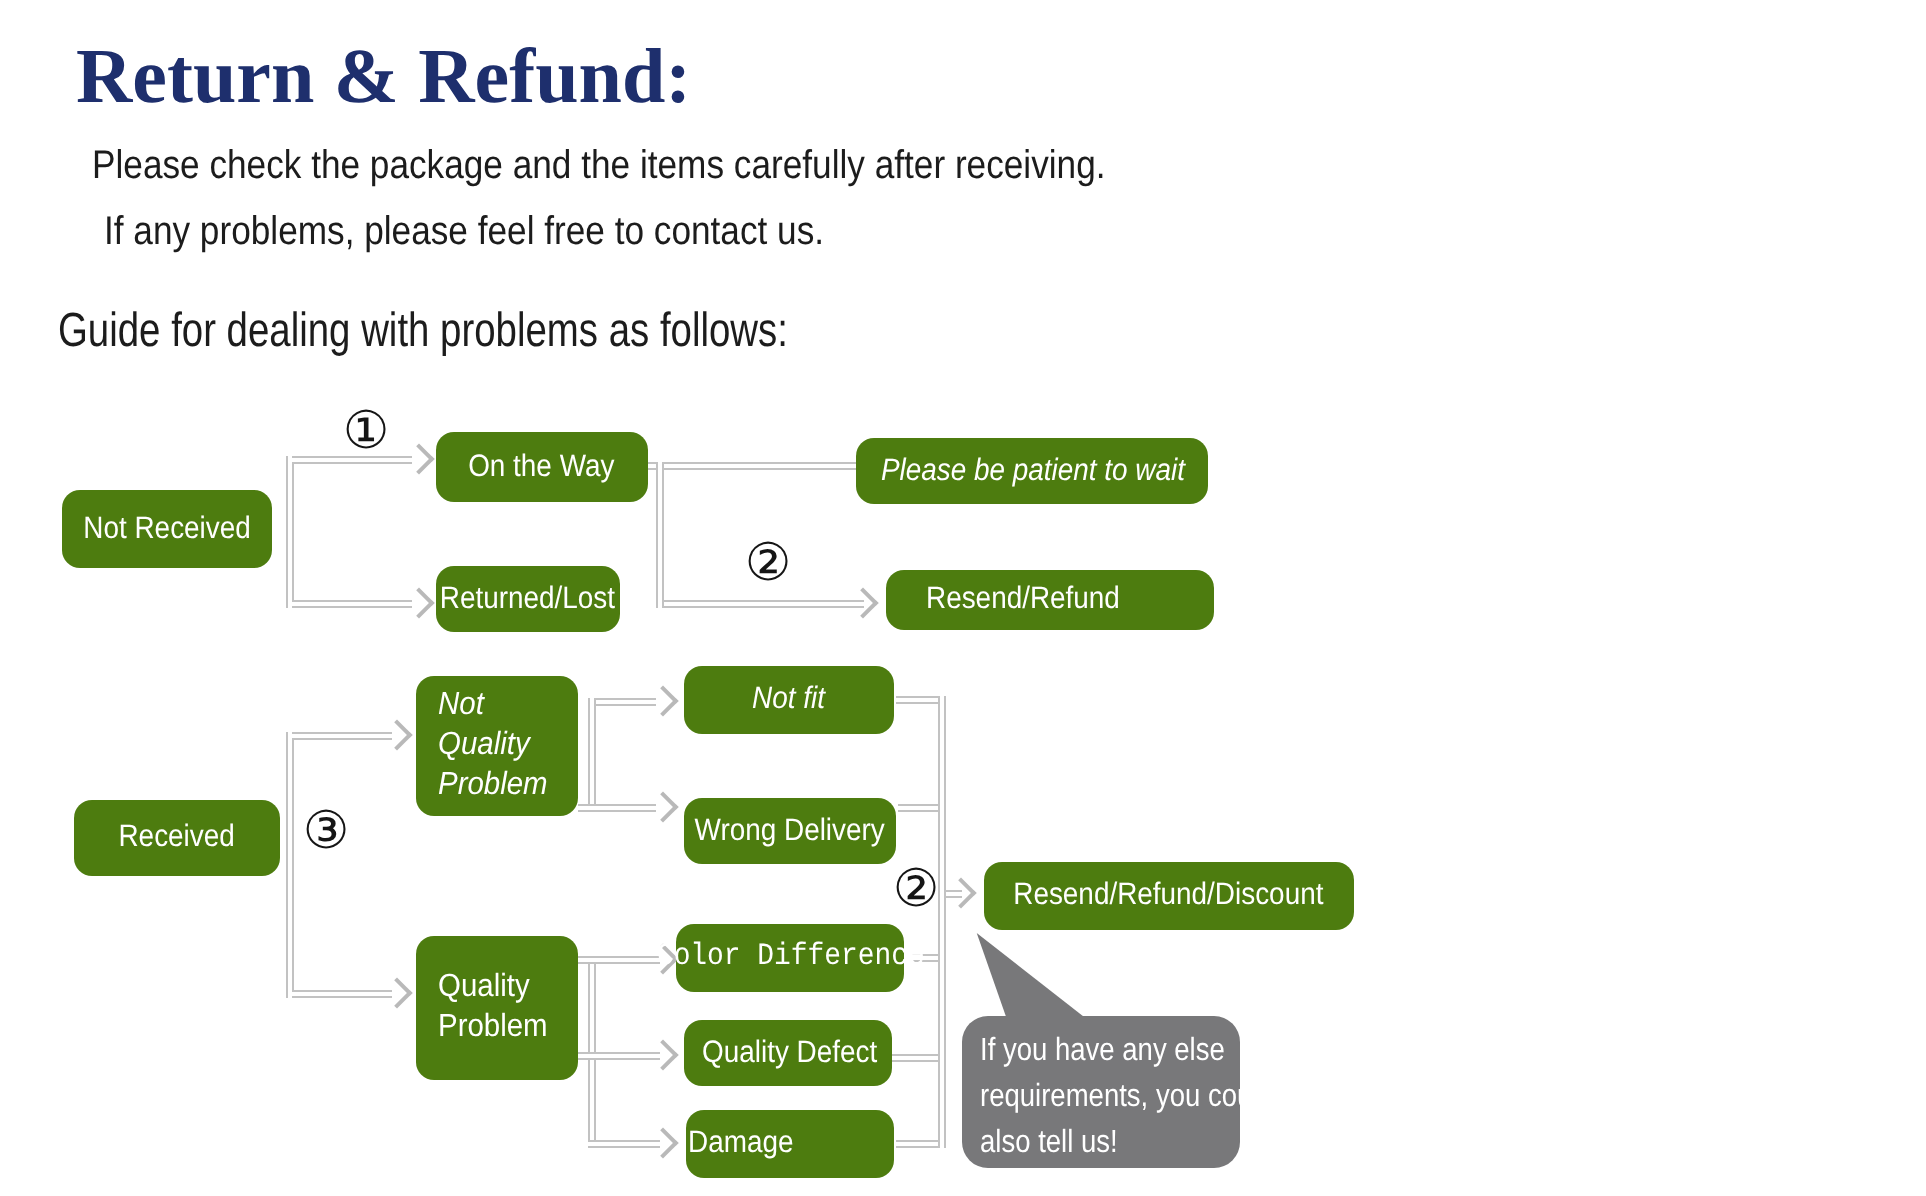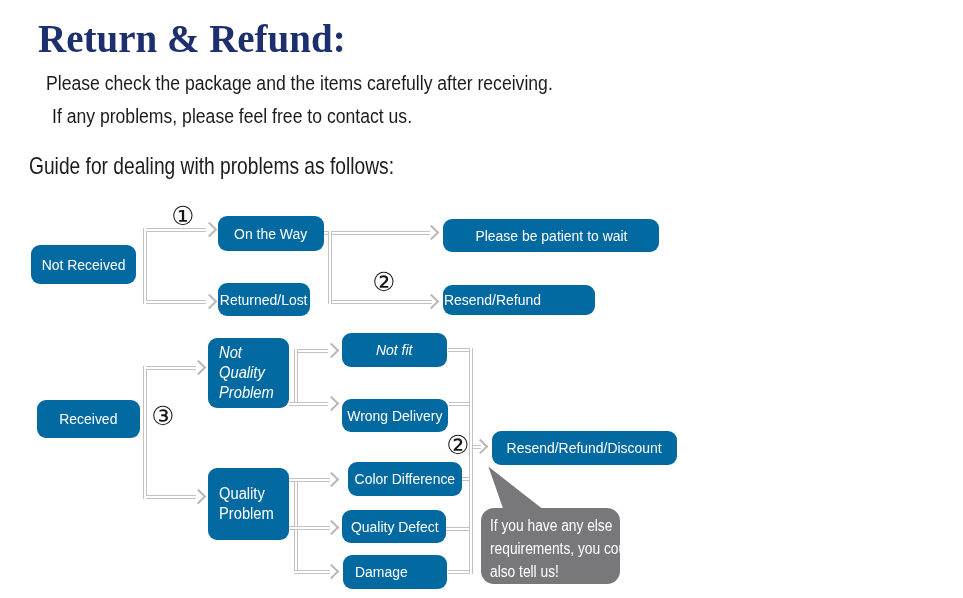--- a/index.html
+++ b/index.html
@@ -17,21 +17,21 @@
   .intro-line {
     position:absolute; font-size:20px; color:#1c1c1c; white-space:nowrap;
     transform:scaleX(0.88); transform-origin:left center;
   }
   .guide-heading {
     position:absolute; left:29px; top:152px; font-size:24px; color:#1c1c1c;
     white-space:nowrap; transform:scaleX(0.80); transform-origin:left center;
   }
   
   .node {
-    position:absolute; background:#0369a1; color:#ffffff; border-radius:9px;
+    position:absolute; background:#4d7c0f; color:#ffffff; border-radius:9px;
     display:flex; align-items:center; justify-content:center;
     font-size:15.5px; line-height:1.25; box-sizing:border-box; z-index:3;
   }
   .node span { display:inline-block; white-space:nowrap;
     transform:scaleX(0.9); transform-origin:center center; }
   .node.left { justify-content:flex-start; text-align:left; }
   .node.left span { transform-origin:left center; }
   .node.multi { font-size:16px; }
   .node.multi span { white-space:normal; transform:scaleX(0.92); }
   .bubble {
@@ -78,24 +78,24 @@
 
   <div class="node" style="left:31px; top:245px; width:105px; height:39px;">
     <span>Not Received</span>
   </div>
   <div class="node" style="left:218px; top:216px; width:106px; height:35px;">
     <span>On the Way</span>
   </div>
   <div class="node" style="left:218px; top:283px; width:92px; height:33px;">
     <span>Returned/Lost</span>
   </div>
-  <div class="node" style="left:443px; top:219px; width:216px; height:33px;">
+  <div class="node" style="left:428px; top:219px; width:176px; height:33px;font-style:italic;">
     <span>Please be patient to wait</span>
   </div>
-  <div class="node left" style="left:443px; top:285px; width:152px; height:30px; padding-left:1px;">
+  <div class="node left" style="left:443px; top:285px; width:164px; height:30px; padding-left:20px;">
     <span>Resend/Refund</span>
   </div>
 
   <div class="vline" style="left:143px; top:228px; height:76px;"></div>
   <div class="hline" style="left:146px; top:228px; width:60px;"></div>
   <div class="hline" style="left:146px; top:300px; width:60px;"></div>
   <div class="arrowhead" style="left:204px; top:224px;"></div>
   <div class="arrowhead" style="left:204px; top:296px;"></div>
   <div class="hline" style="left:324px; top:231px; width:106px;"></div>
   <div class="vline" style="left:328px; top:231px; height:73px;"></div>
@@ -114,27 +114,27 @@
   </div>
   <div class="node" style="left:342px; top:333px; width:105px; height:34px;font-style:italic;">
     <span>Not fit</span>
   </div>
   <div class="node" style="left:342px; top:387px; width:106px; height:33px;margin-top:12px;">
     <span>Wrong Delivery</span>
   </div>
   <div class="node left multi" style="left:208px; top:468px; width:81px; height:72px; padding-left:11px;">
     <span>Quality Problem</span>
   </div>
-  <div class="node" style="left:348px; top:462px; width:114px; height:34px;">
+  <div class="node" style="left:338px; top:462px; width:114px; height:34px;font-family:Liberation Mono, monospace;">
     <span>Color Difference</span>
   </div>
   <div class="node left" style="left:342px; top:510px; width:104px; height:33px; padding-left:9px;">
     <span>Quality Defect</span>
   </div>
-  <div class="node left" style="left:343px; top:555px; width:104px; height:34px; padding-left:12px;">
+  <div class="node left" style="left:343px; top:555px; width:104px; height:34px; padding-left:1px;">
     <span>Damage</span>
   </div>
   <div class="node" style="left:492px; top:431px; width:185px; height:34px;">
     <span>Resend/Refund/Discount</span>
   </div>
 
   <div class="vline" style="left:143px; top:366px; height:133px;"></div>
   <div class="hline" style="left:146px; top:366px; width:50px;"></div>
   <div class="hline" style="left:146px; top:495px; width:50px;"></div>
   <div class="arrowhead" style="left:193px; top:362px;"></div>

